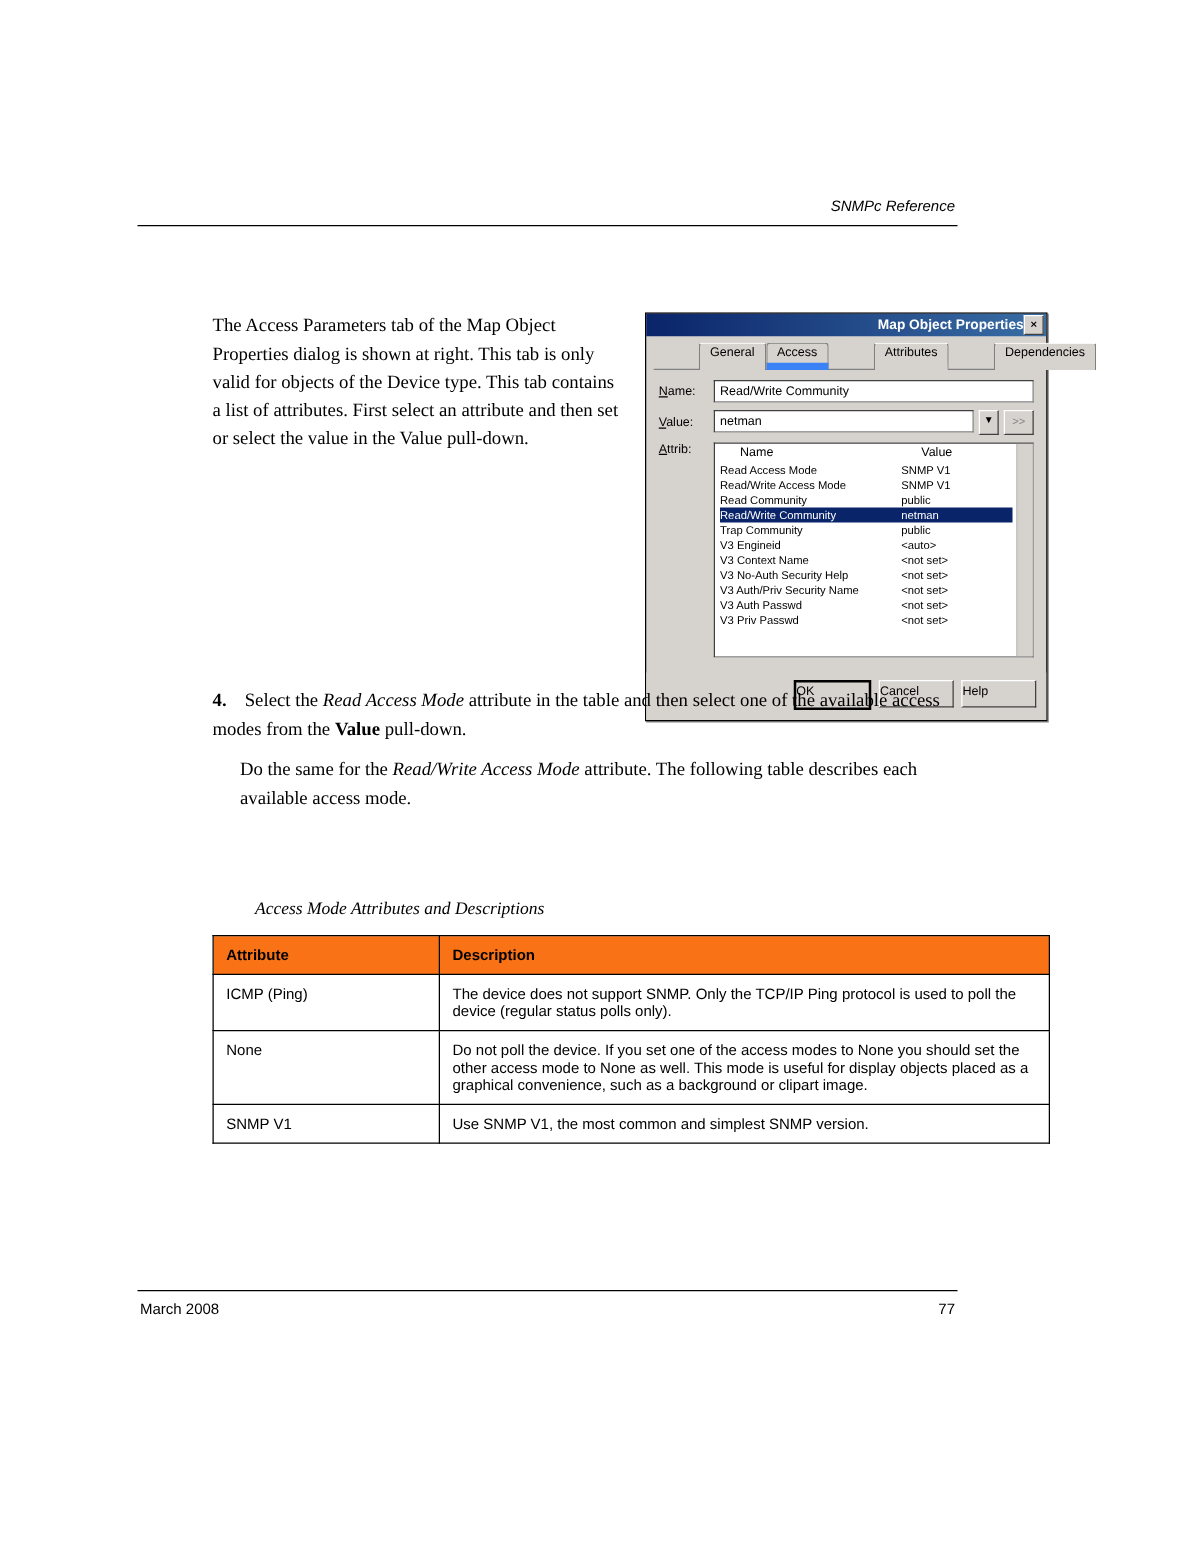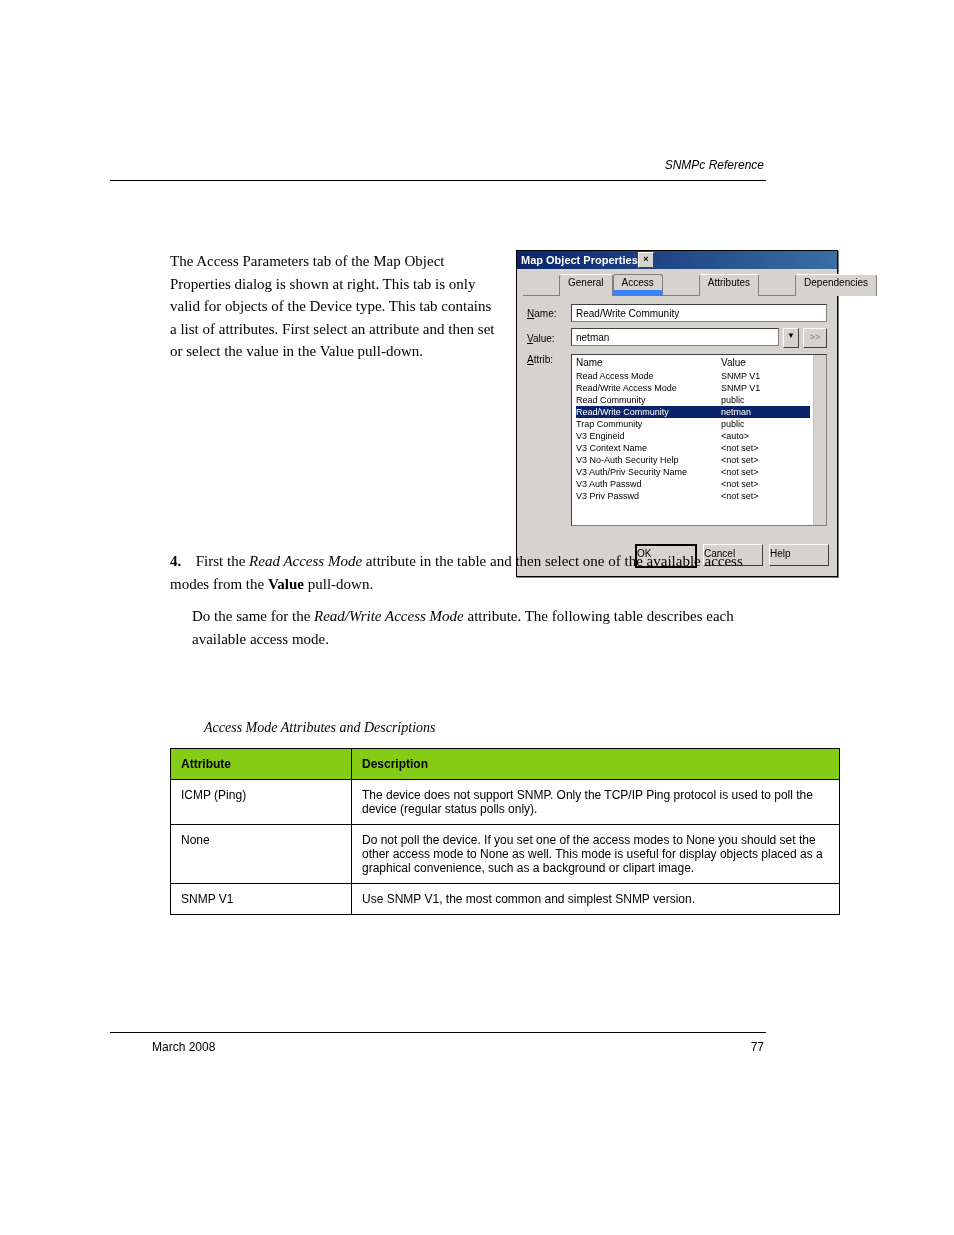--- a/index.html
+++ b/index.html
@@ -76,40 +76,39 @@
     font-family: Arial, Helvetica, sans-serif;
     font-size: 12px;
   }
   .attr-table th, .attr-table td {
     border: 1px solid #000;
     padding: 8px 10px;
     text-align: left;
     vertical-align: top;
   }
   .attr-table th {
-    background: #84cc16;
+    background: #f97316;
     font-weight: bold;
   }
   .attr-table td:first-child, .attr-table th:first-child {
     width: 160px;
   }
   .footer-line {
     position: absolute;
     left: 110px;
     right: 110px;
     top: 1032px;
     border-top: 1px solid #000;
   }
   .footer-left {
     position: absolute;
     left: 112px;
     top: 1040px;
     font-family: Arial, Helvetica, sans-serif;
     font-size: 12px;
-    margin-left: 40px;
   }
   .footer-right {
     position: absolute;
     right: 112px;
     top: 1040px;
     font-family: Arial, Helvetica, sans-serif;
     font-size: 12px;
   }
 
   
@@ -123,21 +122,21 @@
     background: #d6d3ce;
     border: 1px solid #000;
     box-shadow: 1px 1px 0 #808080;
   }
   .titlebar {
     height: 18px;
     background: linear-gradient(to right, #0a246a, #3a6ea5);
     color: #fff;
     display: flex;
     align-items: center;
-    justify-content: flex-start;
+    justify-content: flex-end;
     padding: 0 2px 0 4px;
     font-weight: bold;
     font-size: 11px;
   }
   .close-btn {
     width: 14px;
     height: 14px;
     background: #d6d3ce;
     border: 1px solid #fff;
     border-right-color: #404040;
@@ -251,21 +250,21 @@
     bottom: 0;
     width: 12px;
     background: #d6d3ce;
     border-left: 1px solid #c0c0c0;
   }
   .listhead {
     display: flex;
     font-size: 10px;
     padding-bottom: 2px;
   }
-  .listhead > div:first-child { width: 145px; }
+  .listhead > div:first-child { width: 145px; margin-left: 16px; }
   .listrow {
     display: flex;
     font-size: 9px;
     line-height: 12px;
   }
   .listrow > div:first-child { width: 145px; }
   .listrow.sel {
     background: #0a246a;
     color: #fff;
   }
@@ -387,21 +386,21 @@
     <div class="dialog-buttons">
       <div class="dlg-btn default">OK</div>
       <div class="dlg-btn">Cancel</div>
       <div class="dlg-btn">Help</div>
     </div>
   </div>
 
   <div class="step-text">
     <span class="step-num">4.</span>
     <span class="step-para">
-      <span>First the </span><span class="italic">Read Access Mode</span><span> attribute in the table and then select one of the available access modes from the </span><span class="bold">Value</span><span> pull-down.</span>
+      <span>Select the </span><span class="italic">Read Access Mode</span><span> attribute in the table and then select one of the available access modes from the </span><span class="bold">Value</span><span> pull-down.</span>
     </span>
     <span class="step-cont" style="margin-top:8px;">
       <span>Do the same for the </span><span class="italic">Read/Write Access Mode</span><span> attribute. The following table describes each available access mode.</span>
     </span>
   </div>
 
   <div class="table-title" style="top:720px;margin-left:34px;">Access Mode Attributes and Descriptions</div>
 
   <table class="attr-table" style="top:748px;">
     <thead>

